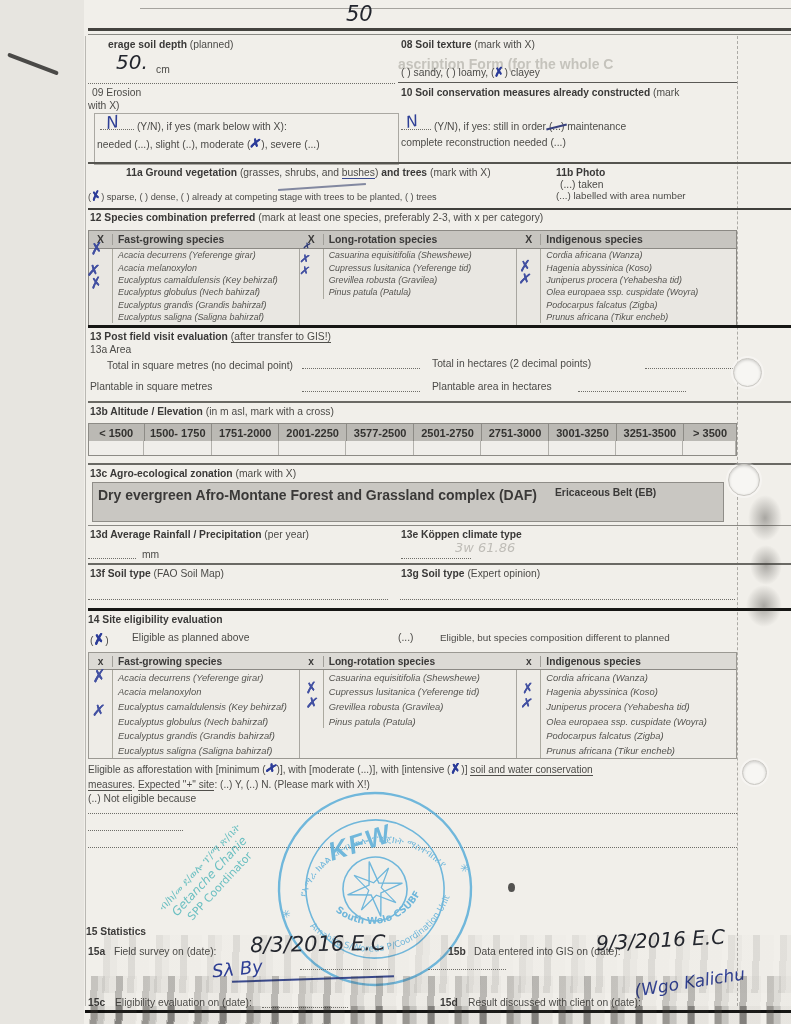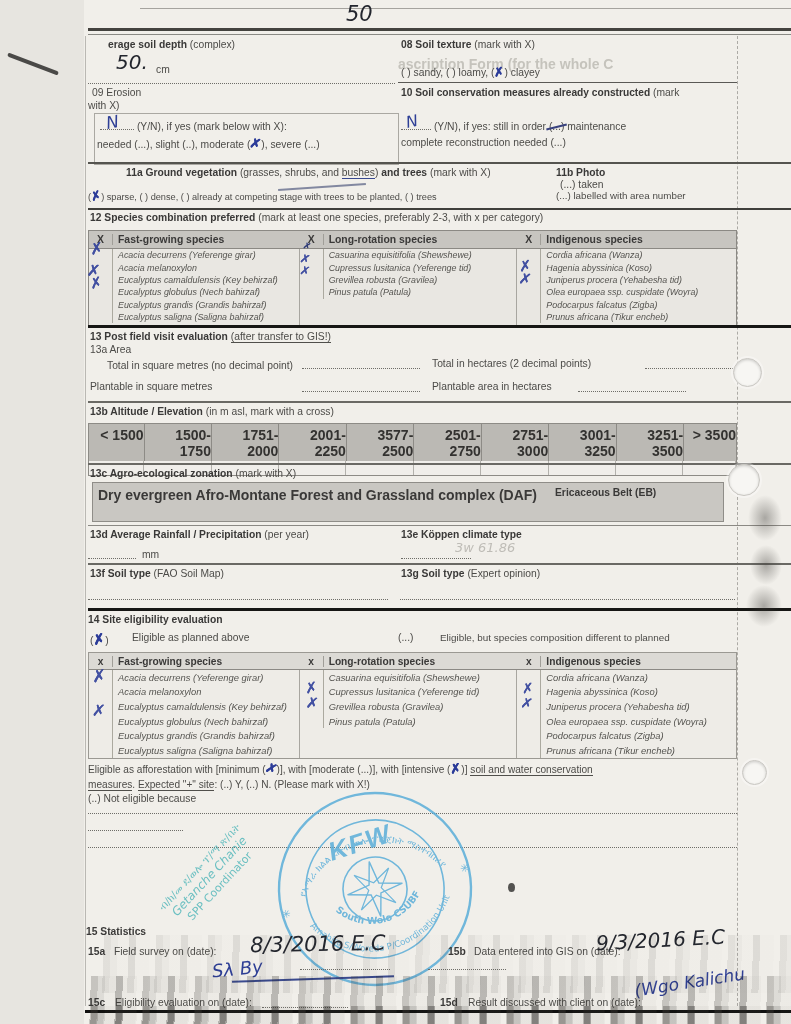--- a/index.html
+++ b/index.html
@@ -38,22 +38,22 @@
   .t12 .sprow{height:12.4px;font-size:8.9px;}
   .t12 .tbody{background:#e9e7e2;min-height:76px;}
   .t12 .thead{font-size:10.4px;height:17px;align-items:center;}
   .t14{border-color:#9b9993;}
   .t14 .thead{background:#dcdad5;font-size:10.2px;height:16px;align-items:center;}
   .t14 .sprow{height:14.6px;font-size:9.4px;}
   .t14 .tbody{background:#eeece7;min-height:88px;}
   
   .elev{position:absolute;left:88px;width:649px;border:1px solid #8d8b86;box-sizing:border-box;}
   .erow{display:flex;}
-  .erow .cell{flex:1;text-align:right;border-right:1px solid #8d8b86;box-sizing:border-box;
-        font-weight:bold;color:#333230;font-size:14px;padding:3px 0 2px;}
+  .erow .cell{flex:1;text-align:center;border-right:1px solid #8d8b86;box-sizing:border-box;
+        font-weight:bold;color:#333230;font-size:11px;padding:3px 0 2px;}
   .erow .cell:first-child{flex:.82;} .erow .cell:nth-child(10){flex:.78;}
   .erow .cell:last-child{border-right:none;}
   .erow.hdr{background:#bbb9b4;}
   .erow.blank .cell{height:14px;padding:0;background:#f0eeea;border-right:1px solid #b3b1ac;}
   
   .mk{position:absolute;color:#2c3c99;font-weight:bold;line-height:1;opacity:.88;
       font-family:"DejaVu Sans",sans-serif;text-shadow:0 0 .5px #2c3c99;}
   
   .tealstamp{position:absolute;left:92px;top:856px;width:236px;transform:rotate(-47deg);
       color:#3fb0b4;text-align:center;opacity:.75;font-family:"DejaVu Sans",sans-serif;line-height:1.25;}
@@ -76,21 +76,21 @@
   <div class="rule" style="left:88px;top:34px;width:703px;height:1px;background:#8a8a85;"></div>
   <div class="abs hw" style="left:346px;top:2px;font-size:21px;">50</div>
   <div class="abs" style="left:6px;top:62px;width:54px;height:4px;background:#4a4947;border-radius:2px;transform:rotate(21deg);"></div>
   <div class="abs" style="left:85px;top:36px;width:1px;height:970px;background:#bab8b3;"></div>
   <div class="abs" style="left:737px;top:36px;width:0;height:970px;border-left:1px dashed #8f8d89;opacity:.7;"></div>
 
   <div class="abs b" style="left:398px;top:56px;font-size:14px;color:rgba(145,142,132,.45);">ascription Form (for the whole C</div>
 
   <div class="abs" style="left:108px;top:39px;">
     <span class="b">erage soil depth</span>
-    <span>(complex)</span>
+    <span>(planned)</span>
   </div>
   <div class="abs" style="left:401px;top:39px;">
     <span class="b">08 Soil texture</span>
     <span>(mark with X)</span>
   </div>
   <div class="abs hw" style="left:116px;top:50px;font-size:20px;">50.</div>
   <div class="abs" style="left:156px;top:64px;">cm</div>
   <div class="abs" style="left:401px;top:66px;">
     <span>( ) sandy, ( ) loamy, (</span><span class="penx" style="font-size:12px;transform:rotate(-8deg);">✗</span><span>) clayey</span>
   </div>

